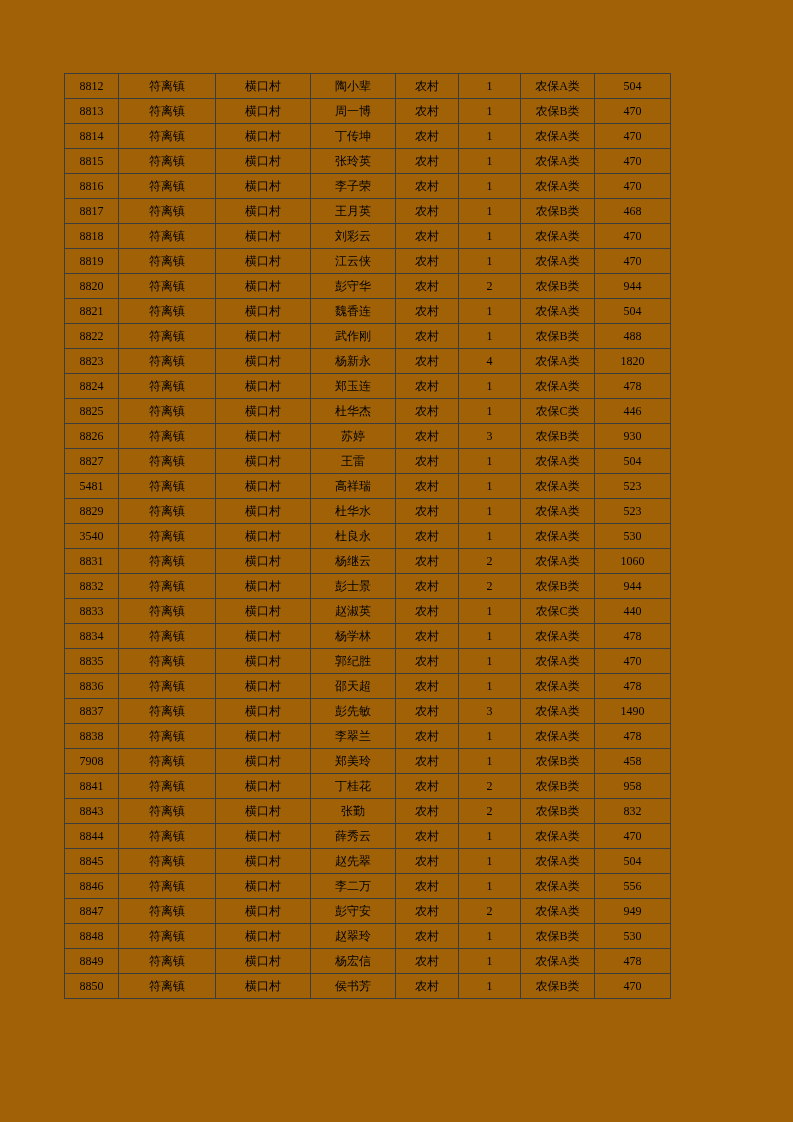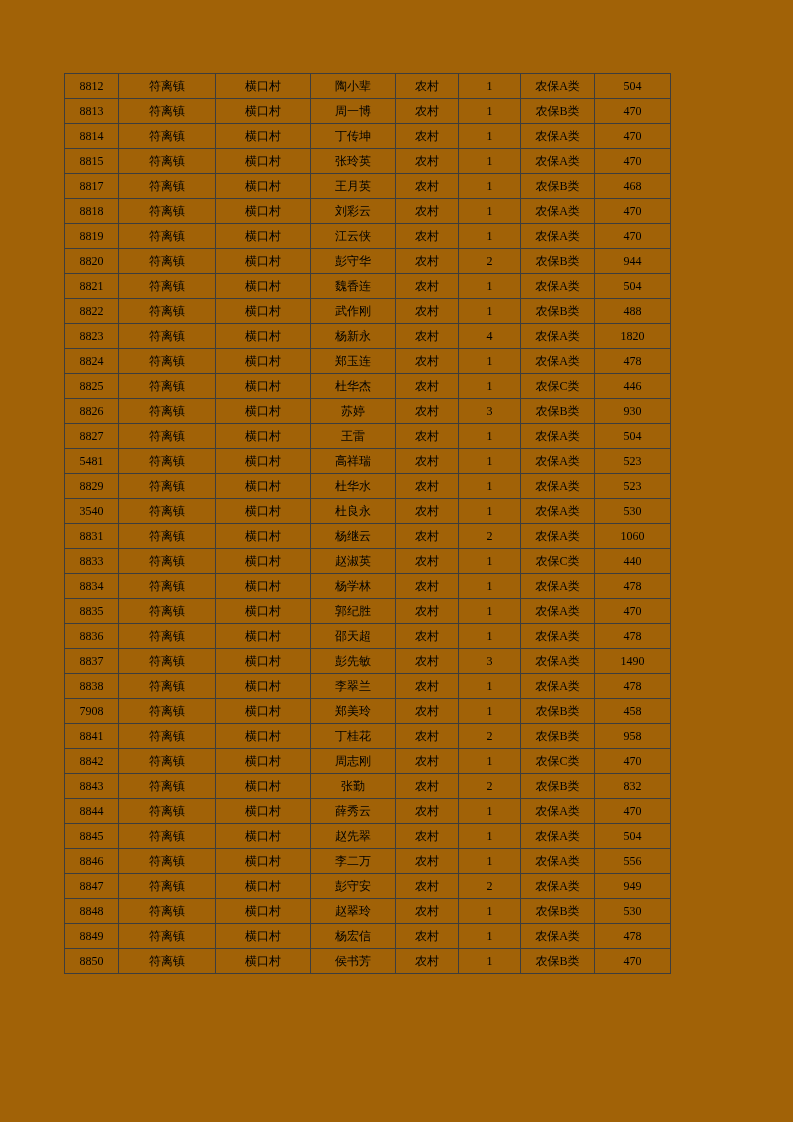--- a/index.html
+++ b/index.html
@@ -92,20 +92,30 @@
           <td>8815</td>
           <td>符离镇</td>
           <td>横口村</td>
           <td>张玲英</td>
           <td>农村</td>
           <td>1</td>
           <td>农保A类</td>
           <td>470</td>
         </tr>
         <tr>
+          <td>8816</td>
+          <td>符离镇</td>
+          <td>横口村</td>
+          <td>李子荣</td>
+          <td>农村</td>
+          <td>1</td>
+          <td>农保A类</td>
+          <td>470</td>
+        </tr>
+        <tr>
           <td>8817</td>
           <td>符离镇</td>
           <td>横口村</td>
           <td>王月英</td>
           <td>农村</td>
           <td>1</td>
           <td>农保B类</td>
           <td>468</td>
         </tr>
         <tr>
@@ -242,20 +252,30 @@
           <td>8831</td>
           <td>符离镇</td>
           <td>横口村</td>
           <td>杨继云</td>
           <td>农村</td>
           <td>2</td>
           <td>农保A类</td>
           <td>1060</td>
         </tr>
         <tr>
+          <td>8832</td>
+          <td>符离镇</td>
+          <td>横口村</td>
+          <td>彭士景</td>
+          <td>农村</td>
+          <td>2</td>
+          <td>农保B类</td>
+          <td>944</td>
+        </tr>
+        <tr>
           <td>8833</td>
           <td>符离镇</td>
           <td>横口村</td>
           <td>赵淑英</td>
           <td>农村</td>
           <td>1</td>
           <td>农保C类</td>
           <td>440</td>
         </tr>
         <tr>
@@ -320,30 +340,20 @@
         </tr>
         <tr>
           <td>8841</td>
           <td>符离镇</td>
           <td>横口村</td>
           <td>丁桂花</td>
           <td>农村</td>
           <td>2</td>
           <td>农保B类</td>
           <td>958</td>
-        </tr>
-        <tr>
-          <td>8842</td>
-          <td>符离镇</td>
-          <td>横口村</td>
-          <td>周志刚</td>
-          <td>农村</td>
-          <td>1</td>
-          <td>农保C类</td>
-          <td>470</td>
         </tr>
         <tr>
           <td>8843</td>
           <td>符离镇</td>
           <td>横口村</td>
           <td>张勤</td>
           <td>农村</td>
           <td>2</td>
           <td>农保B类</td>
           <td>832</td>

